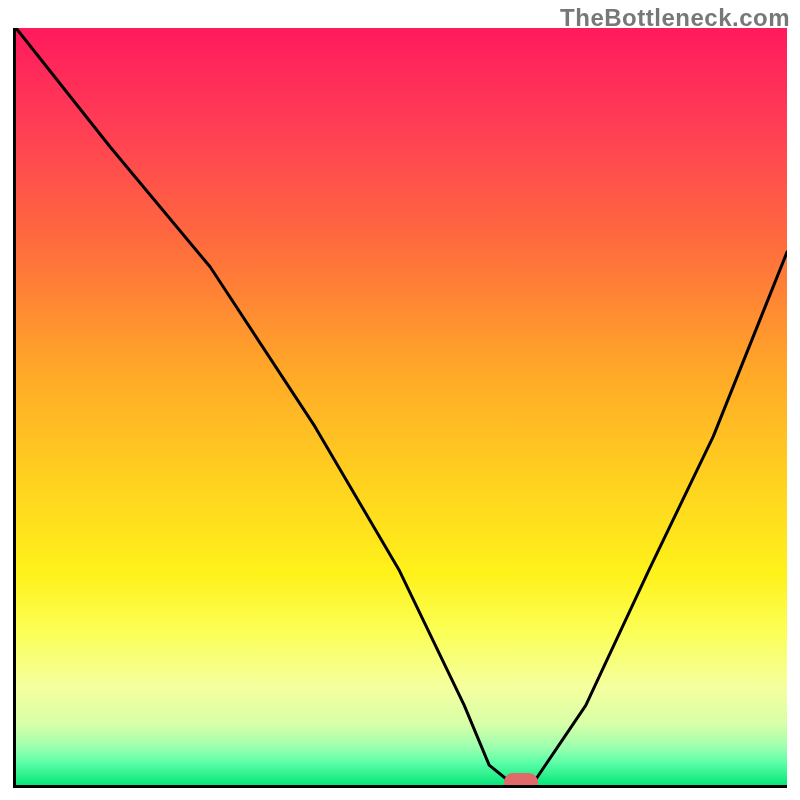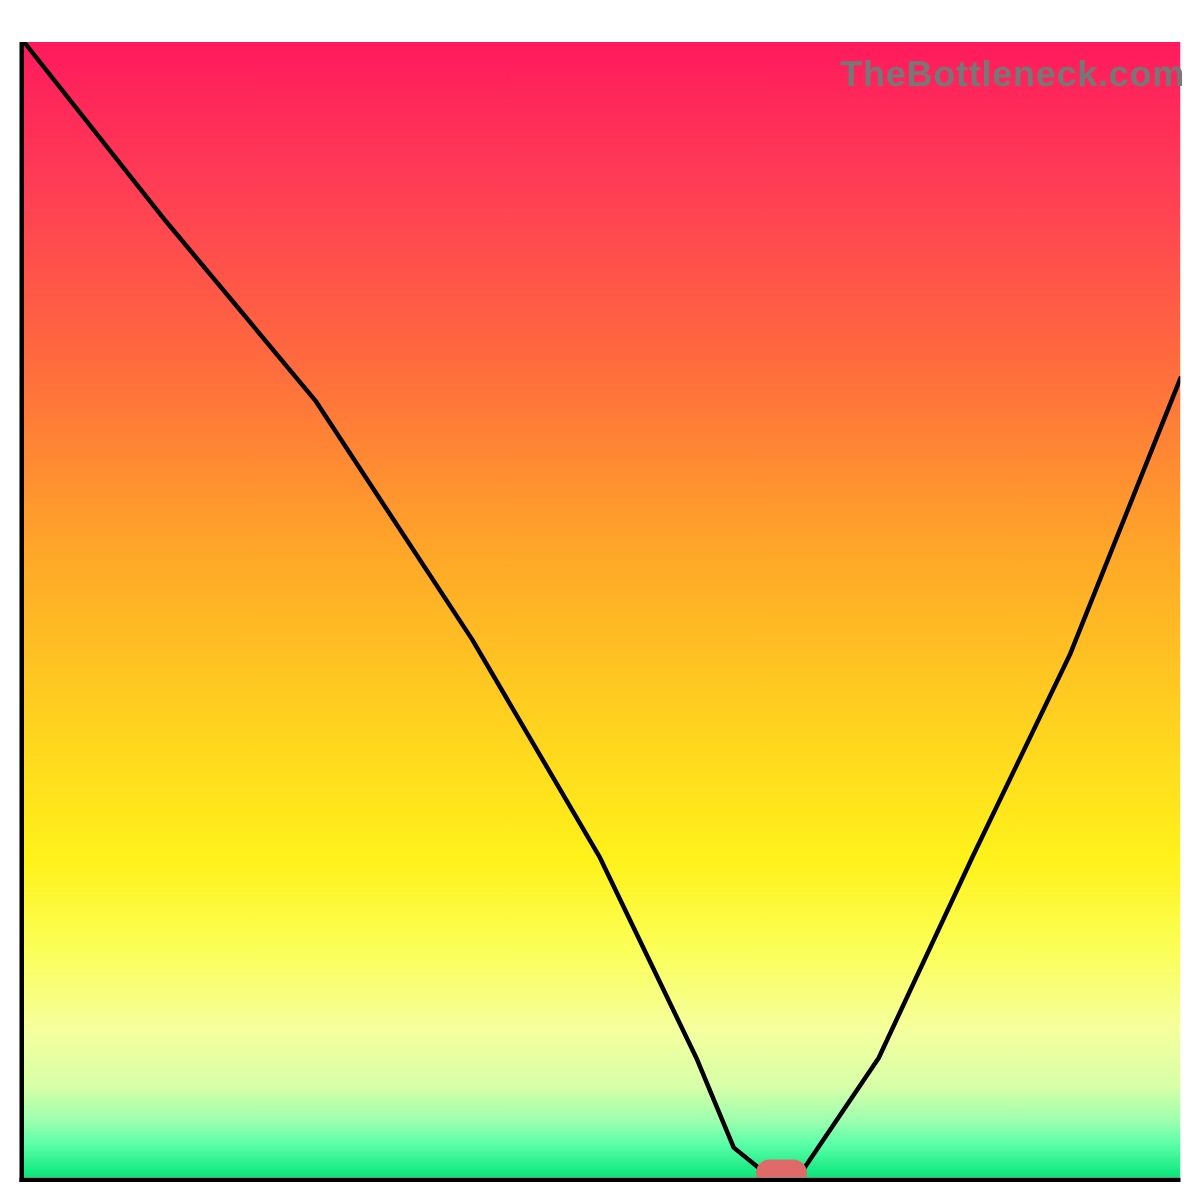--- a/index.html
+++ b/index.html
@@ -19,21 +19,20 @@
   .watermark {
     position: absolute;
     top: 4px;
     right: 10px;
     font-size: 24px;
     font-weight: 600;
     color: #777;
     letter-spacing: 0.5px;
     user-select: none;
     z-index: 10;
-    margin-top: 32px;
   }
   .plot-area {
     position: absolute;
     left: 13px;
     top: 28px;
     width: 774px;
     height: 760px;
     border-left: 3px solid #000;
     border-bottom: 3px solid #000;
     box-sizing: border-box;

